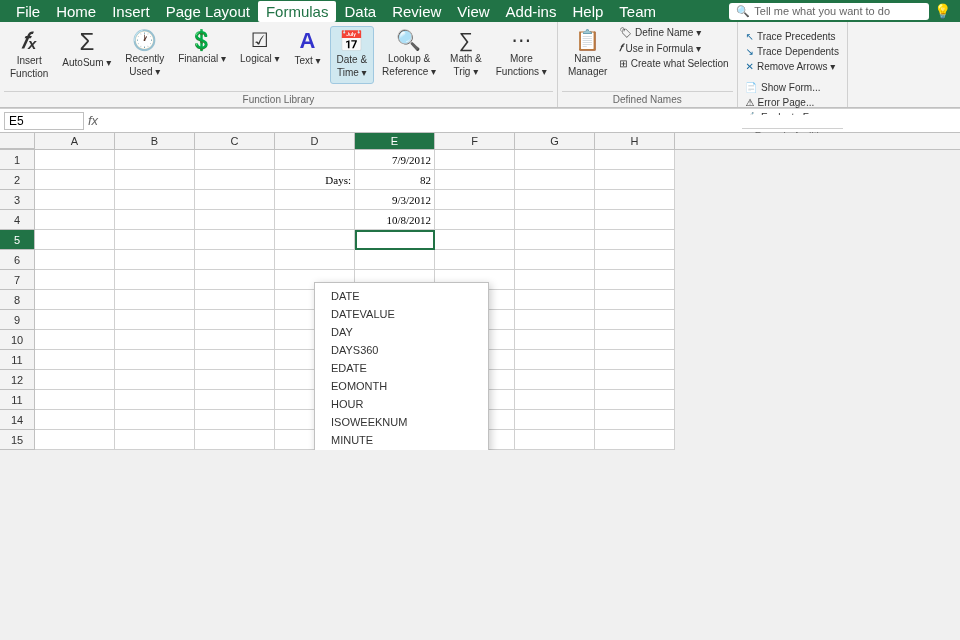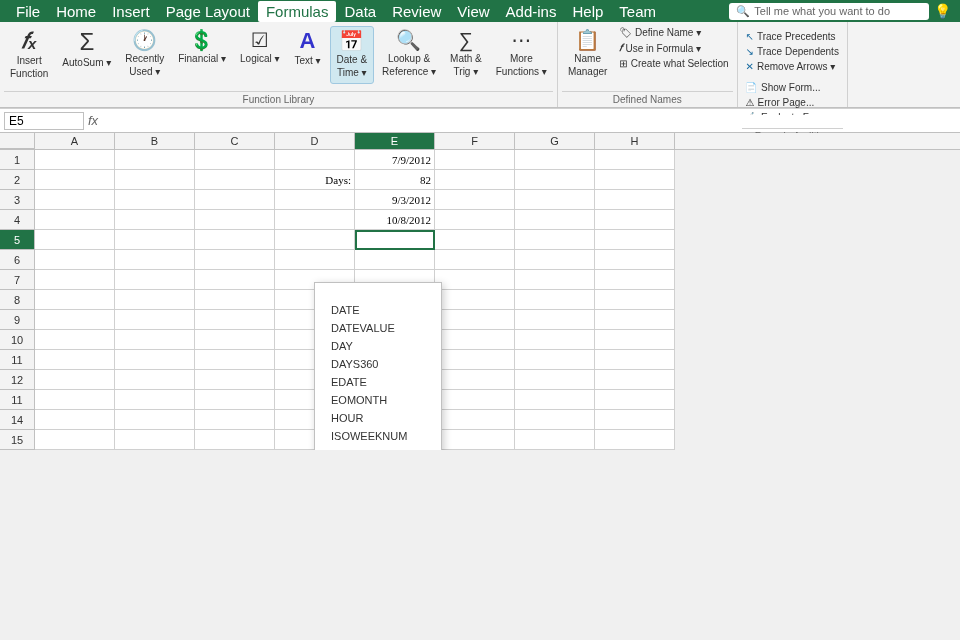--- a/index.html
+++ b/index.html
@@ -211,22 +211,22 @@
 
     
     .dropdown-menu {
       position: absolute;
       left: 314px;
       top: 132px;
       background: white;
       border: 1px solid #c0c0c0;
       box-shadow: 2px 2px 8px rgba(0,0,0,0.2);
       z-index: 100;
-      width: 128px;
-      padding: 18px 0;
+      width: 175px;
+      padding: 4px 0;
     }
     .dropdown-item {
       padding: 3px 16px;
       font-size: 11px;
       cursor: pointer;
       color: #333;
       white-space: nowrap;
     }
     .ribbon-small-btn {
       display: flex;

